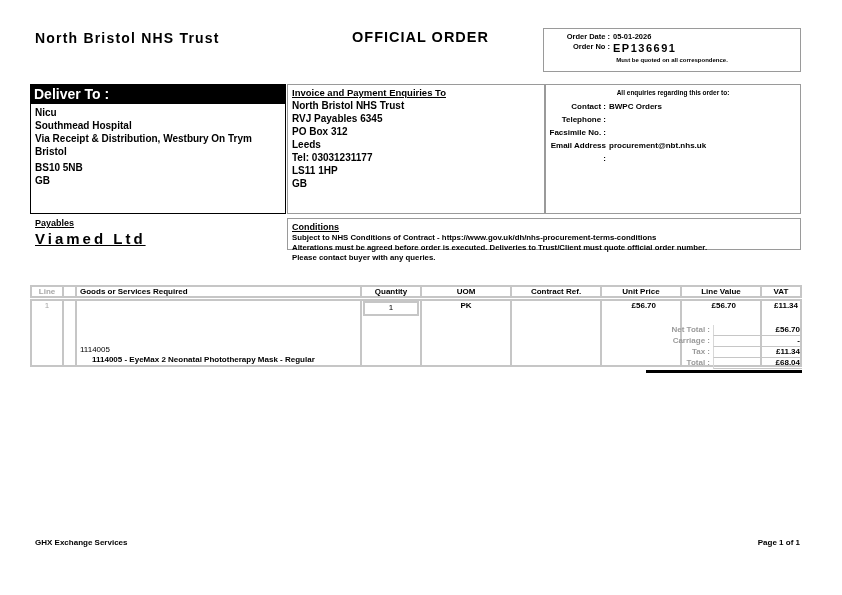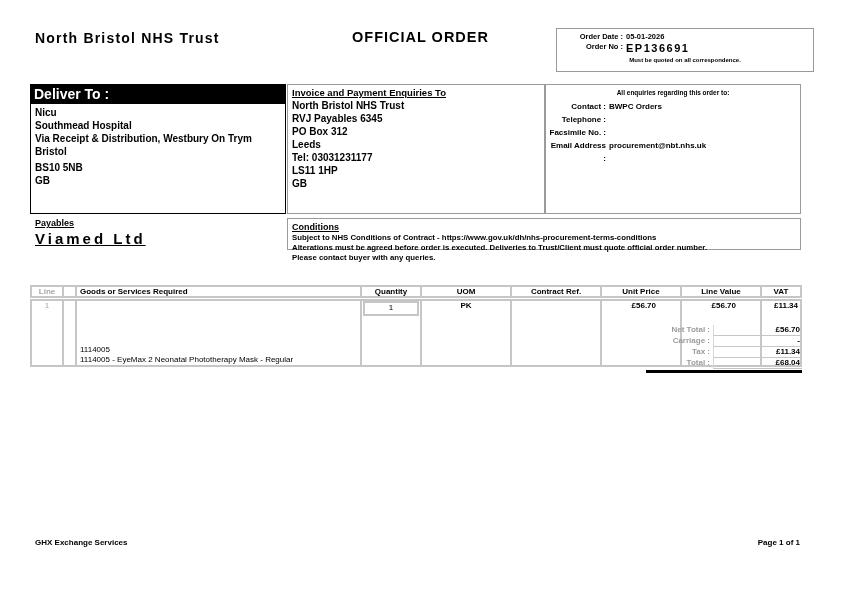--- a/index.html
+++ b/index.html
@@ -5,21 +5,21 @@
   html,body{margin:0;padding:0;background:#fff;}
   body{width:842px;height:595px;position:relative;font-family:"Liberation Sans",sans-serif;color:#000;overflow:hidden;}
 
   .abs{position:absolute;}
 
   
   .trust-name{left:35px;top:30px;font-size:14px;font-weight:bold;letter-spacing:1.2px;}
   .doc-title{left:352px;top:29px;font-size:14.5px;font-weight:bold;letter-spacing:1px;}
 
   
-  .order-box{left:556px;top:28px;width:258px;height:44px;border:1px solid #9a9a9a;box-sizing:border-box;padding-top:3px;}
+  .order-box{left:543px;top:28px;width:258px;height:44px;border:1px solid #9a9a9a;box-sizing:border-box;padding-top:3px;}
   .obox-row{display:flex;line-height:10px;}
   .obox-label{width:66px;text-align:right;font-size:7.5px;font-weight:bold;padding-right:3px;flex:none;}
   .obox-value{font-size:7.5px;font-weight:bold;}
   .obox-value.big{font-size:11px;letter-spacing:1.5px;line-height:12px;}
   .obox-note{font-size:6px;font-weight:bold;text-align:center;margin-top:3px;}
 
   
   .deliver-box{left:30px;top:84px;width:256px;height:130px;border:1.5px solid #000;box-sizing:border-box;background:#fff;}
   .black-bar{background:#000;color:#fff;font-size:14px;font-weight:bold;padding:1px 3px 2px 3px;}
   .addr-lines{padding:2px 4px;}
@@ -48,21 +48,21 @@
   table.order-tbl{border-collapse:collapse;table-layout:fixed;width:770px;}
   .order-tbl th,.order-tbl td{border:2px solid #c6c6c6;padding:0;font-size:8px;margin:0;box-sizing:border-box;}
   .hdr-tbl{left:30px;top:285px;padding-left:40px;}
   .bdy-tbl{left:30px;top:299px;}
   .order-tbl th{font-weight:bold;height:11px;text-align:center;white-space:nowrap;overflow:hidden;}
   .th-goods{text-align:left !important;padding-left:3px !important;}
   .th-line{color:#a6a6a6;}
   .order-tbl td{vertical-align:top;height:21px;}
   .td-line{color:#a6a6a6;text-align:center;}
   .goods-code{font-weight:normal;line-height:10px;padding-left:3px;white-space:nowrap;margin-top:44px;}
-  .goods-desc{font-weight:normal;line-height:10px;padding-left:3px;white-space:nowrap;}
+  .goods-desc{font-weight:bold;line-height:10px;padding-left:15px;white-space:nowrap;}
   .qty-box{width:52px;height:11px;border:2px solid #c6c6c6;margin:0 auto;text-align:center;line-height:10px;font-size:8px;box-sizing:content-box;}
   .td-uom{text-align:center;font-weight:bold;}
   .td-money{text-align:right;font-weight:bold;padding-right:24px !important;}
   .td-vat{text-align:right;font-weight:bold;padding-right:2px !important;}
 
   
   .totals{left:646px;top:325px;width:156px;}
   .tot-row{display:flex;height:10px;margin-bottom:1px;align-items:flex-start;}
   .tot-label{width:64px;text-align:right;color:#9b9b9b;font-size:8px;font-weight:bold;padding-right:3px;flex:none;}
   .tot-value{flex:1;text-align:right;font-size:8px;font-weight:bold;border-bottom:1px solid #c6c6c6;border-left:1px solid #d8d8d8;padding-right:2px;height:10px;}

